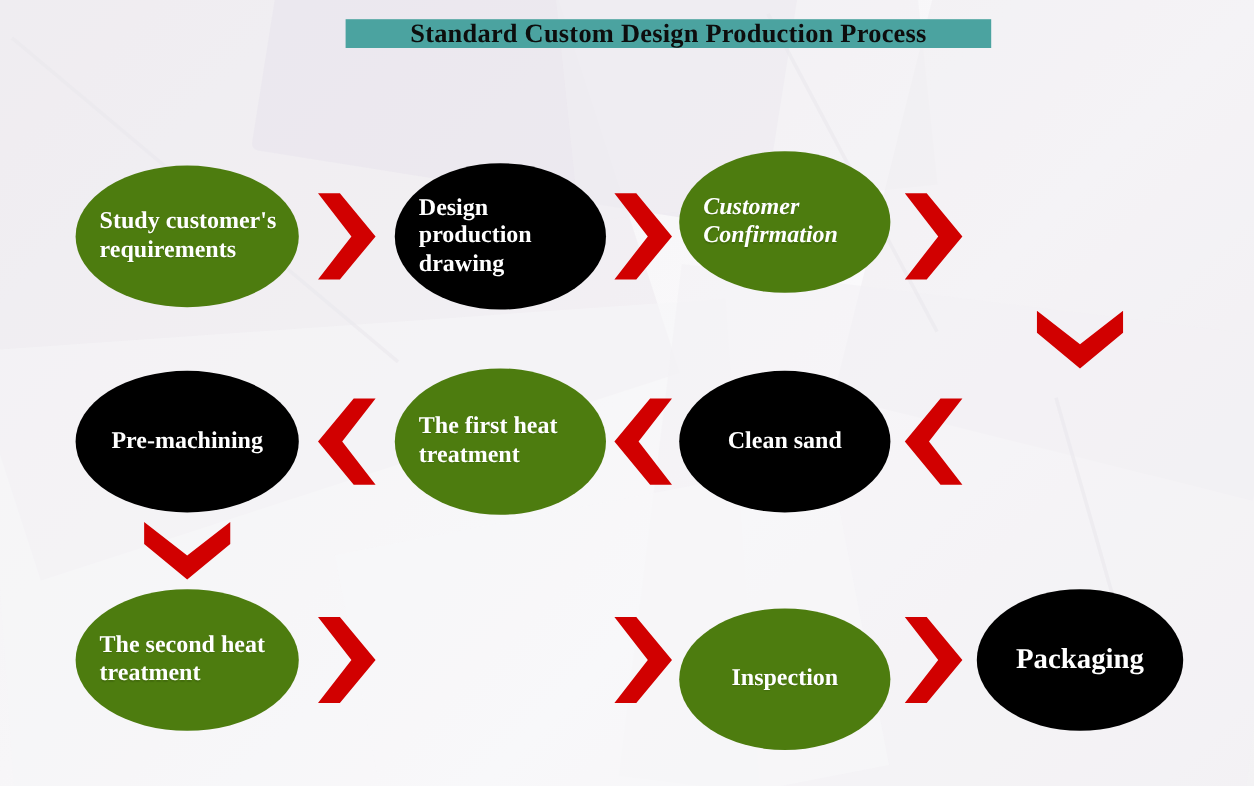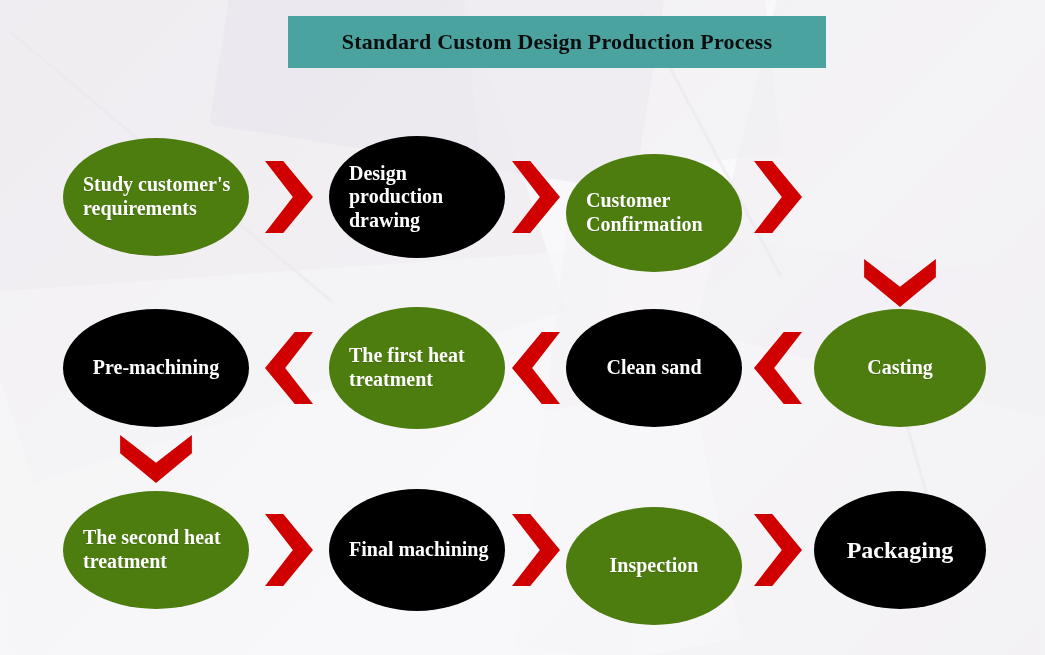--- a/index.html
+++ b/index.html
@@ -82,21 +82,21 @@
   .streak-1 { left: 10px;  top: 30px;  width: 420px; transform: rotate(40deg); }
   .streak-2 { left: 640px; top: 10px;  width: 300px; transform: rotate(62deg); }
   .streak-3 { left: 880px; top: 330px; width: 260px; transform: rotate(74deg); }
 
   
   #title-bar {
     position: absolute;
     left: 288px;
     top: 16px;
     width: 538px;
-    height: 52px;
+    height: 24px;
     display: flex;
     align-items: center;
     justify-content: center;
     z-index: 5;
   }
   #title-text {
     font-family: "Liberation Serif", "DejaVu Serif", serif;
     font-weight: bold;
     font-size: 22px;
     color: #0d0d0d;
@@ -160,41 +160,35 @@
   <span id="title-text" style="color: rgb(13, 13, 13);">Standard Custom Design Production Process</span>
 </div>
 
 <div id="flow">
     <div class="node teal align-left" style="left: 63px; top: 138px; width: 186px; height: 118px; font-size: 20px;">
       <span class="label">Study customer's requirements</span>
     </div>
     <div class="node purple align-left" style="left: 329px; top: 136px; width: 176px; height: 122px; font-size: 20px;">
       <span class="label">Design production drawing</span>
     </div>
-    <div class="node teal align-left" style="left: 566px; top: 154px; width: 176px; height: 118px; font-size: 20px;">
+    <div class="node teal align-left" style="left: 566px; top: 126px; width: 176px; height: 118px; font-size: 20px; font-style: italic;">
       <span class="label">Customer Confirmation</span>
-    </div>
-    <div class="node teal align-center" style="left: 814px; top: 309px; width: 172px; height: 118px; font-size: 20px;">
-      <span class="label">Casting</span>
     </div>
     <div class="node purple align-center" style="left: 566px; top: 309px; width: 176px; height: 118px; font-size: 20px; justify-content: flex-end;">
       <span class="label">Clean sand</span>
     </div>
     <div class="node teal align-left" style="left: 329px; top: 307px; width: 176px; height: 122px; font-size: 20px;">
       <span class="label">The first heat treatment</span>
     </div>
     <div class="node purple align-center" style="left: 63px; top: 309px; width: 186px; height: 118px; font-size: 20px;">
       <span class="label">Pre-machining</span>
     </div>
     <div class="node teal align-left" style="left: 63px; top: 491px; width: 186px; height: 118px; font-size: 20px;">
       <span class="label">The second heat treatment</span>
     </div>
-    <div class="node purple align-left" style="left: 329px; top: 489px; width: 176px; height: 122px; font-size: 20px;">
-      <span class="label">Final machining</span>
-    </div>
     <div class="node teal align-center" style="left: 566px; top: 507px; width: 176px; height: 118px; font-size: 20px;">
       <span class="label">Inspection</span>
     </div>
     <div class="node purple align-center" style="left: 814px; top: 491px; width: 172px; height: 118px; font-size: 24px;">
       <span class="label">Packaging</span>
     </div>
     <span class="chev" style="left: 265px; top: 158px; width: 48px; height: 78px;">
       <svg width="48" height="78" viewBox="0 0 100 100" preserveAspectRatio="none">
         <polygon points="0,4 38,4 100,50 38,96 0,96 58,50" fill="#d10000"></polygon>
       </svg>

